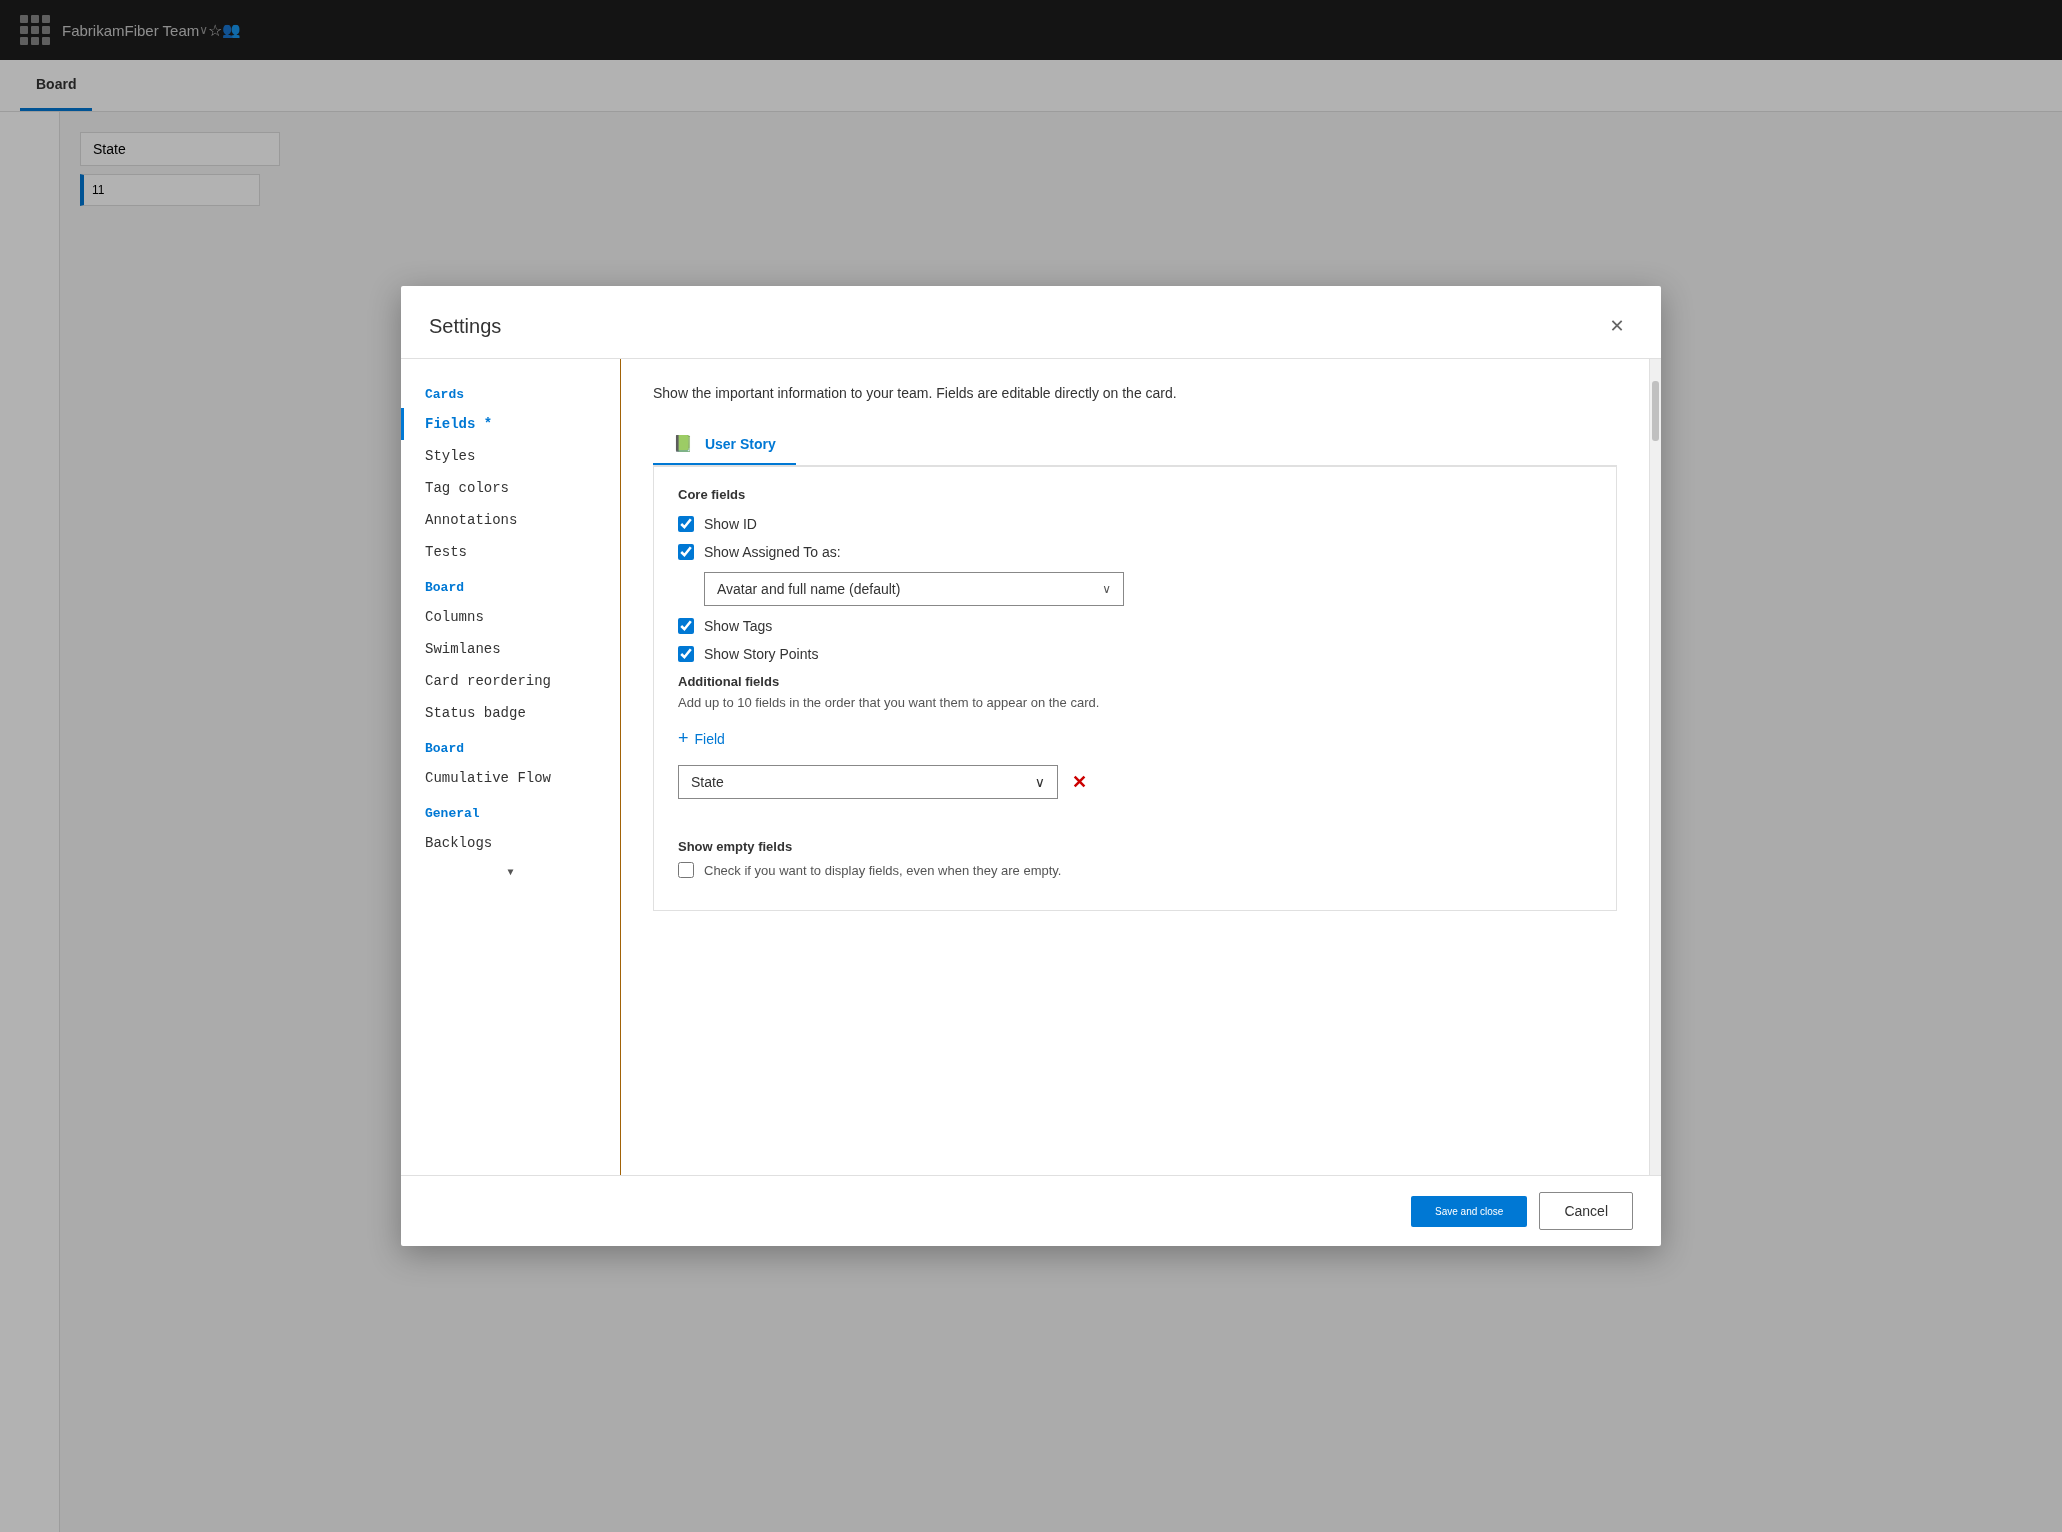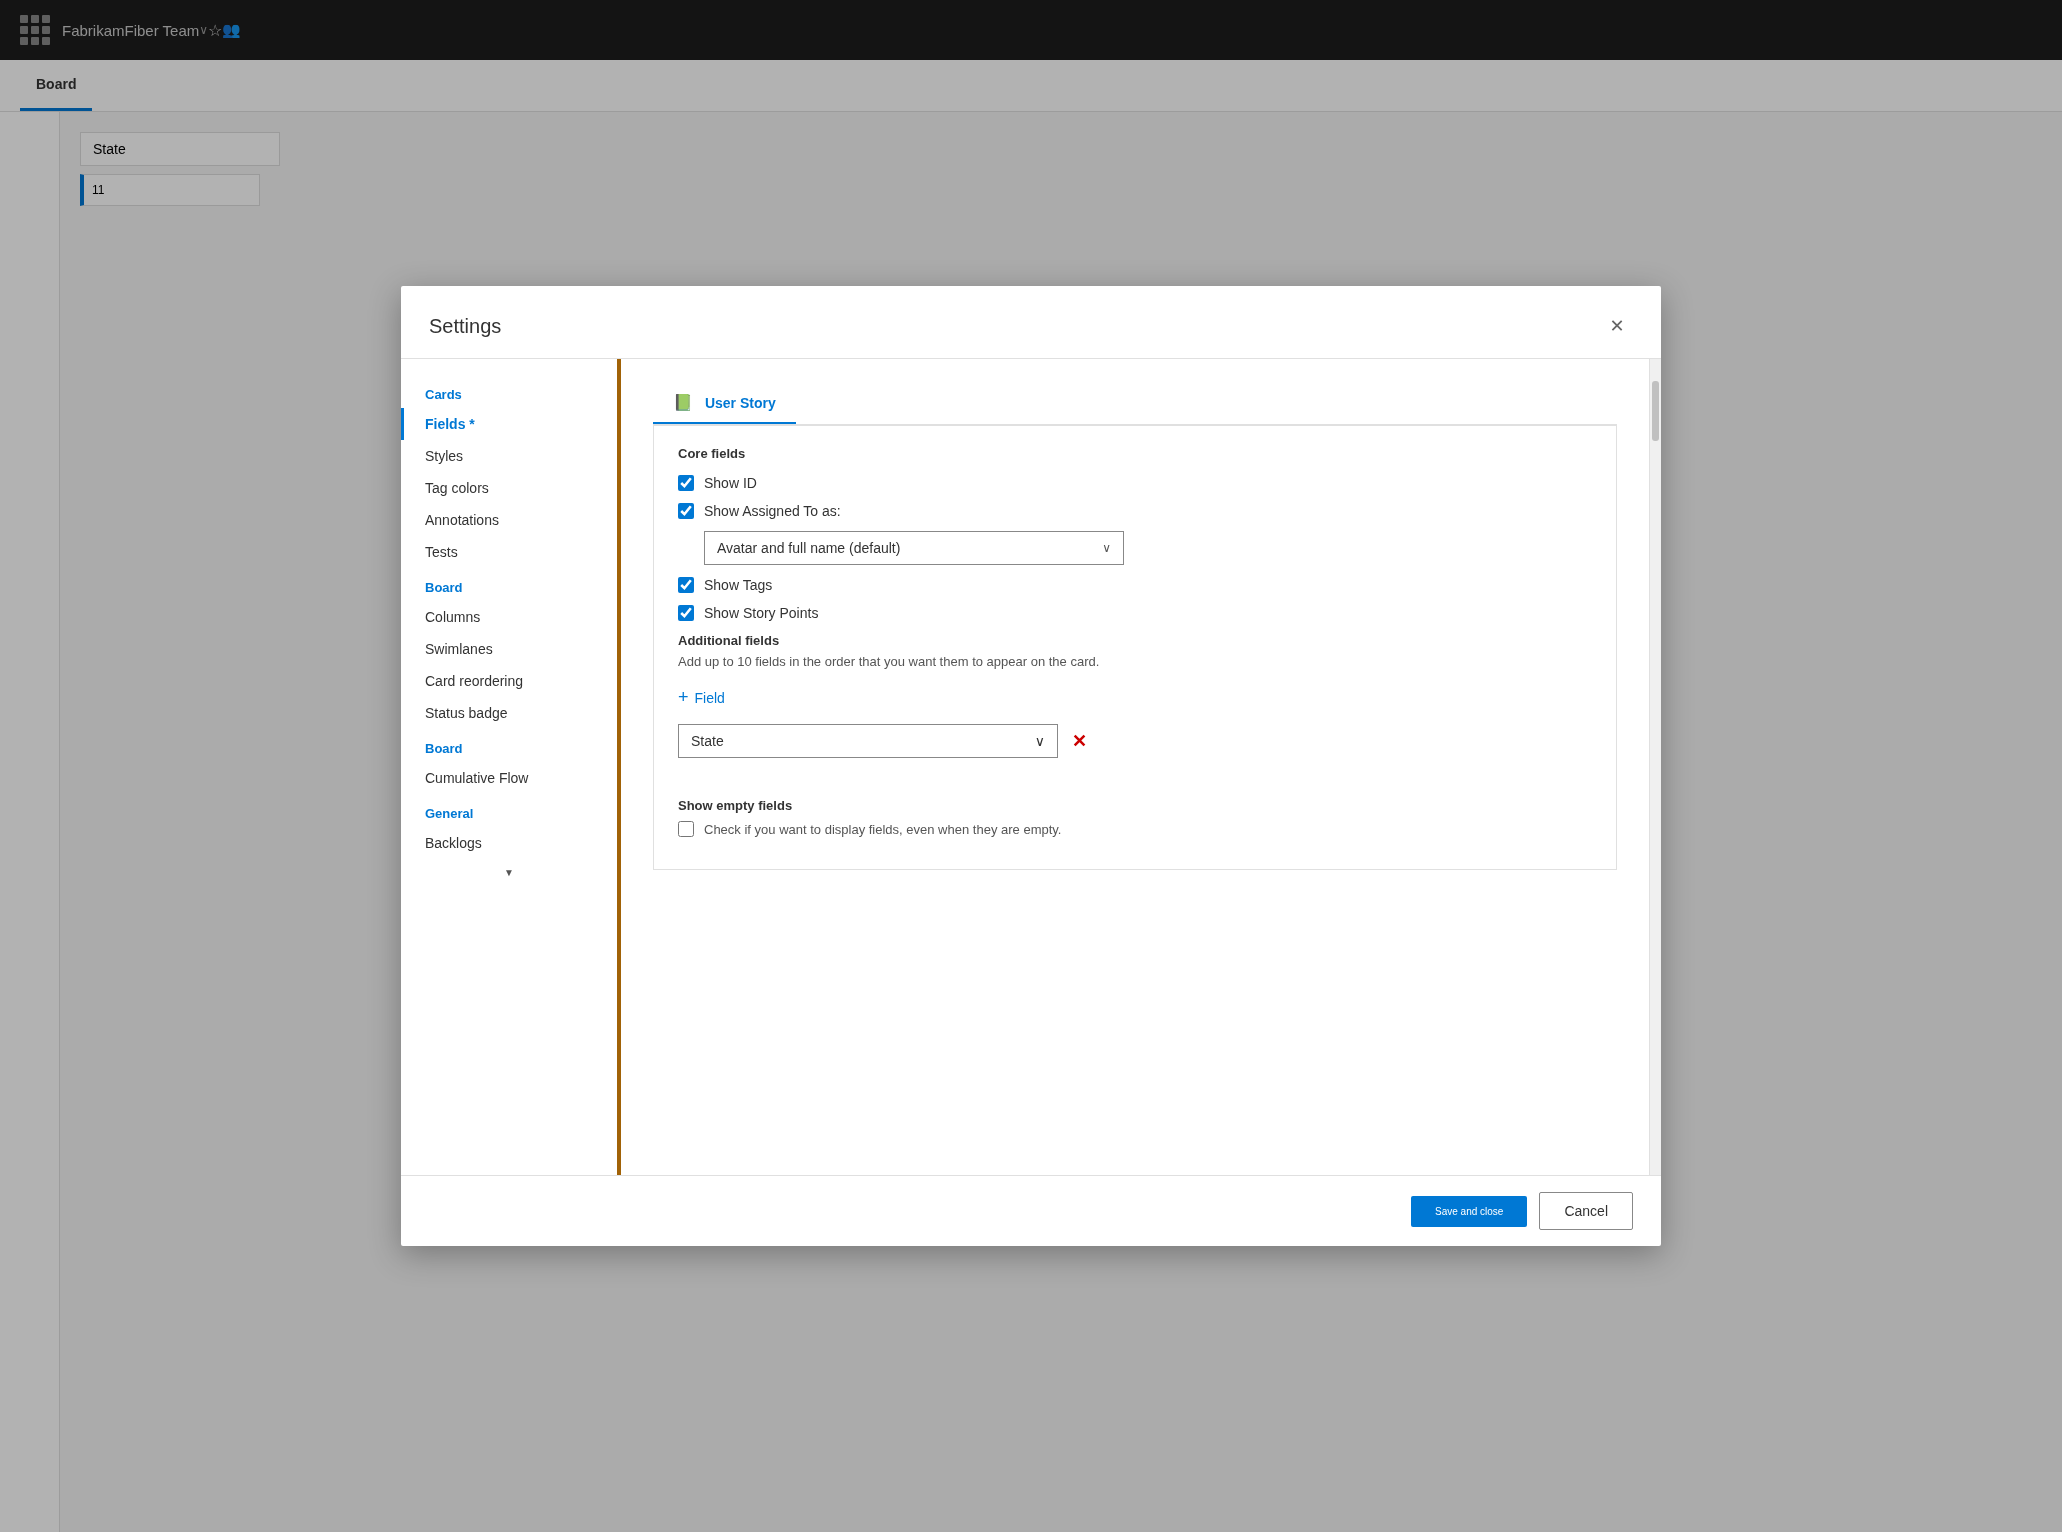--- a/index.html
+++ b/index.html
@@ -161,22 +161,23 @@
       display: flex;
       flex: 1;
       overflow: hidden;
     }
 
     
     .settings-nav {
       width: 220px;
       flex-shrink: 0;
       padding: 16px 0;
-      border-right: 4px solid #a16207;
+      border-right: 1px solid #a16207;
       overflow-y: auto;
+      font-family: Liberation Mono, monospace;
     }
 
     .nav-section-label {
       font-size: 13px;
       color: #0078d4;
       font-weight: 600;
       padding: 12px 24px 6px 24px;
     }
 
     .nav-item {
@@ -567,20 +568,21 @@
         <div class="nav-item">
           <span>Backlogs</span>
         </div>
 
         <div class="nav-scroll-down">▼</div>
       </div>
 
       <div class="settings-content">
 
 
+        <div class="content-description">Show the important information to your team. Fields are editable directly on the card.</div>
 
         <div class="work-item-tabs">
           <div class="work-item-tab active">
             <span class="book-icon">📗</span>
             <span>User Story</span>
           </div>
         </div>
 
         <div class="fields-section">
 

